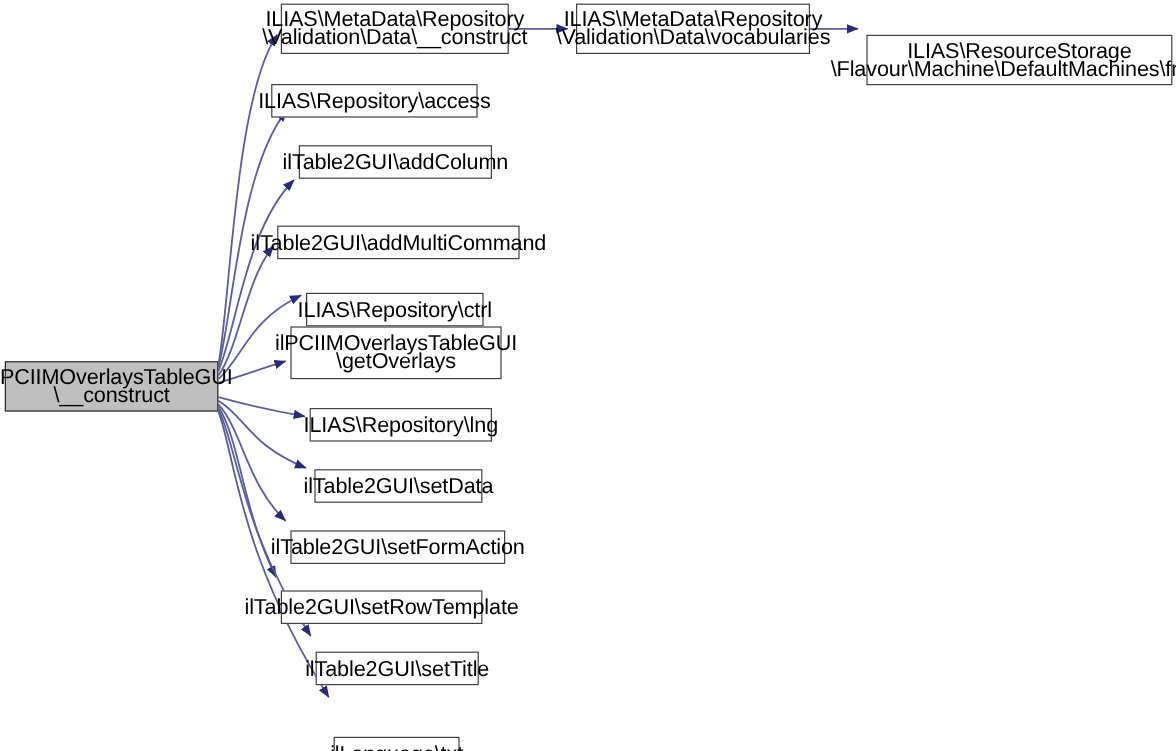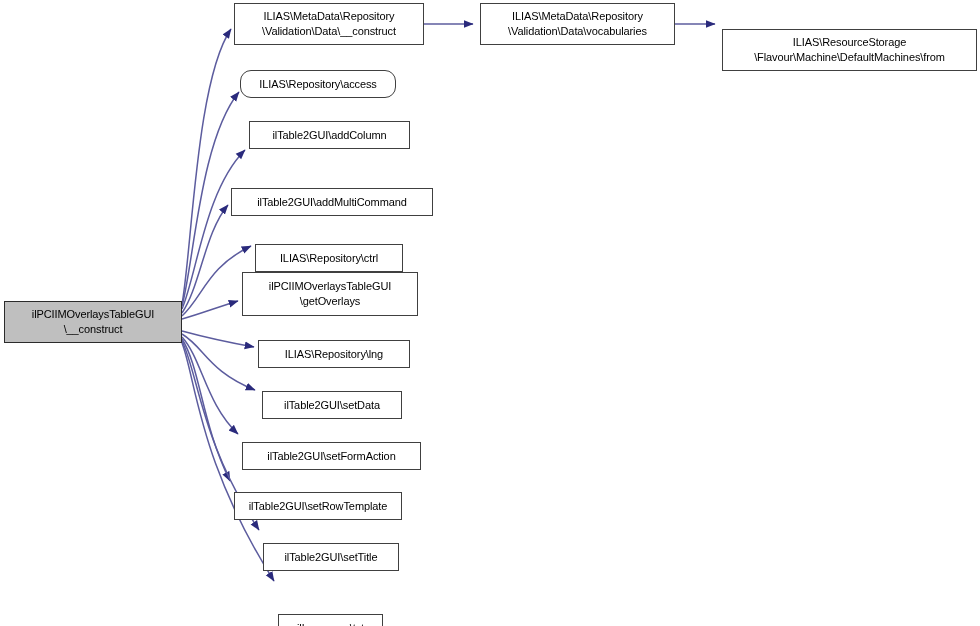--- a/index.html
+++ b/index.html
@@ -27,21 +27,21 @@
   .node {
     position: absolute;
     box-sizing: border-box;
     display: flex;
     align-items: center;
     justify-content: center;
     text-align: center;
     background: #ffffff;
     border: 1px solid #404040;
     color: #000000;
-    font-size: 11px;
+    font-size: 18px;
     line-height: 15px;
     letter-spacing: -0.1px;
     white-space: pre;
     z-index: 2;
   }
   .node.root {
     background: #bfbfbf;
     border: 1px solid #2b2b2b;
   }
   .node .label {
@@ -76,21 +76,21 @@
         <path d="M 424,24 L 473,24" fill="none" stroke="#5c5c9e" stroke-width="1.5" marker-end="url(#arrowhead)"></path>
         <path d="M 675,24 L 715,24" fill="none" stroke="#5c5c9e" stroke-width="1.5" marker-end="url(#arrowhead)"></path>
       </g>
   </svg>
 
   <div id="node-layer">
       <div class="node root" style="left: 4px; top: 301px; width: 178px; height: 42px;"><span class="label">ilPCIIMOverlaysTableGUI
 \__construct</span></div>
       <div class="node" style="left: 234px; top: 3px; width: 190px; height: 42px;"><span class="label">ILIAS\MetaData\Repository
 \Validation\Data\__construct</span></div>
-      <div class="node" style="left: 240px; top: 70px; width: 156px; height: 28px; border-radius: 11px;"><span class="label">ILIAS\Repository\access</span></div>
+      <div class="node" style="left: 226px; top: 70px; width: 172px; height: 28px;"><span class="label">ILIAS\Repository\access</span></div>
       <div class="node" style="left: 249px; top: 121px; width: 161px; height: 28px;"><span class="label">ilTable2GUI\addColumn</span></div>
       <div class="node" style="left: 231px; top: 172px; width: 202px; height: 28px; margin-top: 16px;"><span class="label">ilTable2GUI\addMultiCommand</span></div>
       <div class="node" style="left: 255px; top: 222px; width: 148px; height: 28px; margin-top: 22px;"><span class="label">ILIAS\Repository\ctrl</span></div>
       <div class="node" style="left: 242px; top: 272px; width: 176px; height: 44px;"><span class="label">ilPCIIMOverlaysTableGUI
 \getOverlays</span></div>
       <div class="node" style="left: 258px; top: 340px; width: 152px; height: 28px;"><span class="label">ILIAS\Repository\lng</span></div>
       <div class="node" style="left: 262px; top: 391px; width: 140px; height: 28px;"><span class="label">ilTable2GUI\setData</span></div>
       <div class="node" style="left: 242px; top: 442px; width: 179px; height: 28px;"><span class="label">ilTable2GUI\setFormAction</span></div>
       <div class="node" style="left: 234px; top: 492px; width: 168px; height: 28px;"><span class="label">ilTable2GUI\setRowTemplate</span></div>
       <div class="node" style="left: 263px; top: 543px; width: 136px; height: 28px;"><span class="label">ilTable2GUI\setTitle</span></div>

